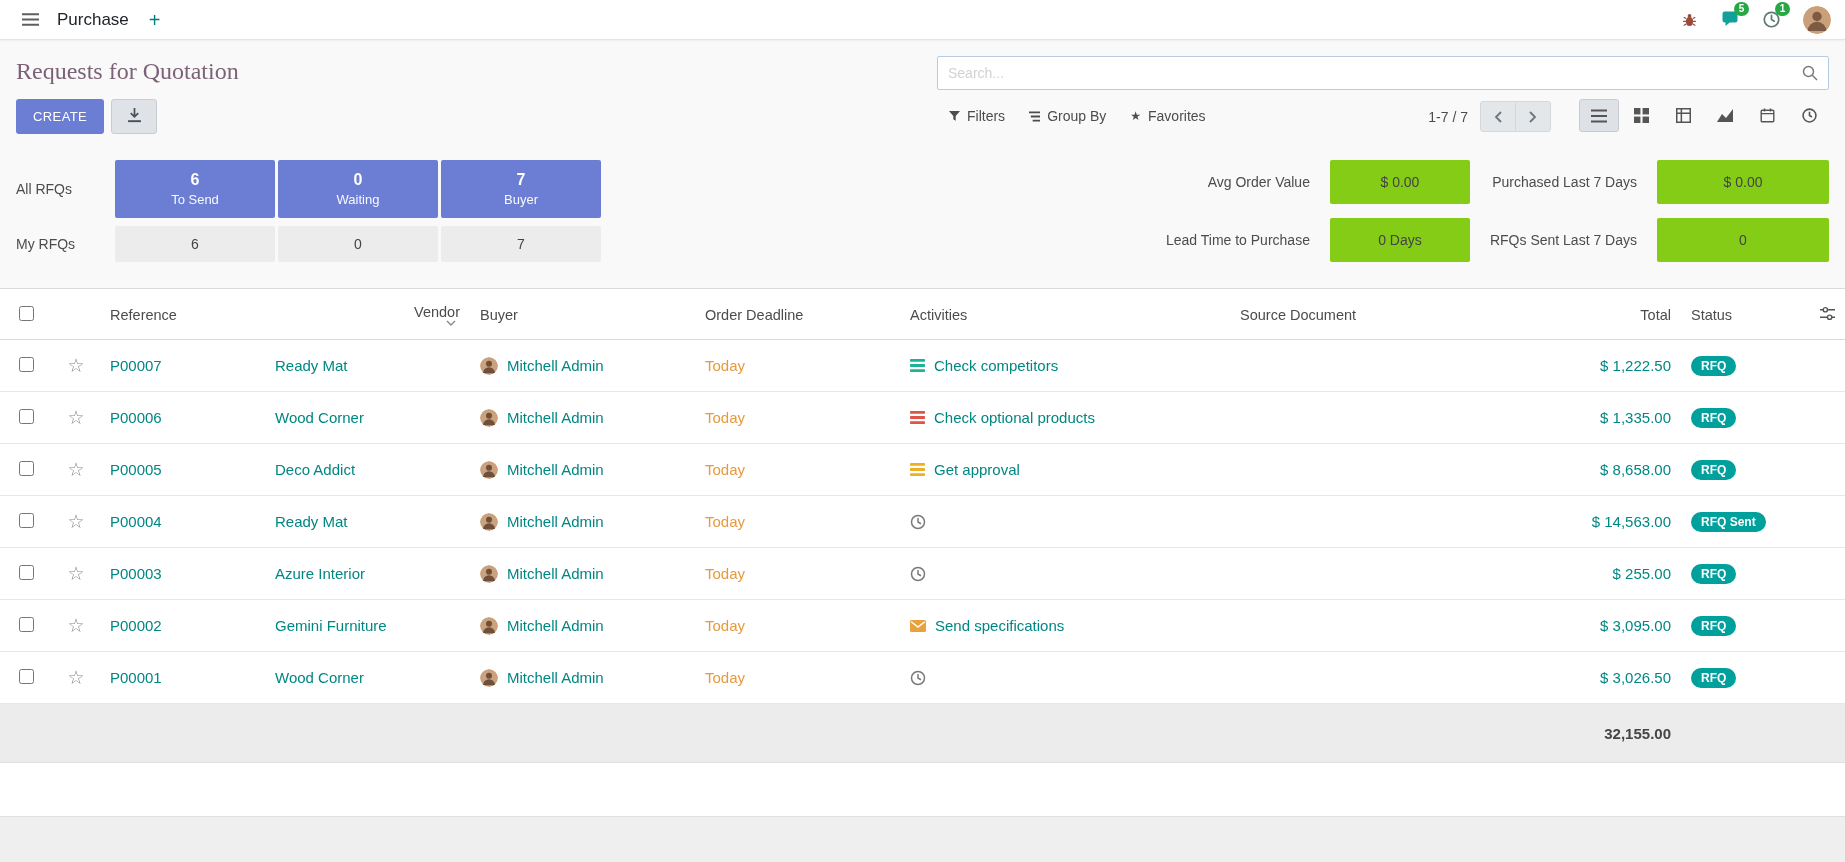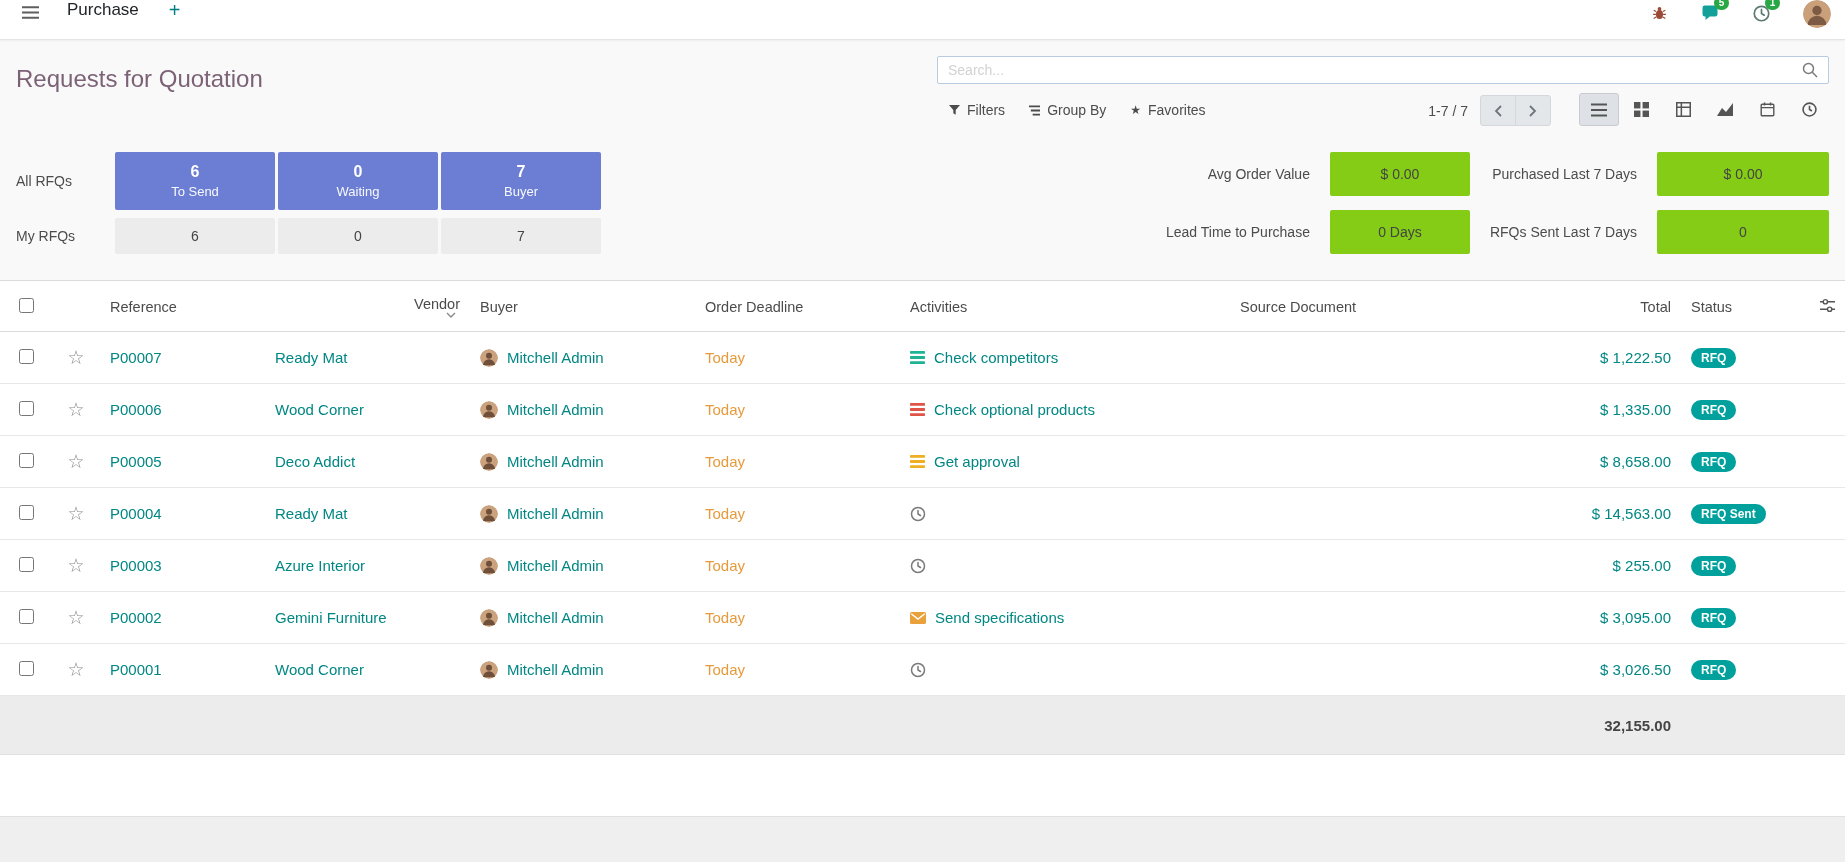--- a/index.html
+++ b/index.html
@@ -8,54 +8,54 @@
     font-family: "Liberation Sans", sans-serif;
     background: #f9f9f9;
     color: #4c4c4c;
     overflow: hidden;
   }
   button { font-family: inherit; border: none; background: none; cursor: pointer; color: inherit; }
   .app { display: flex; flex-direction: column; height: 862px; }
 
   
   .navbar {
-    height: 40px; background: #fff; display: flex; align-items: flex-start;
-    padding: 0 14px; gap: 12px; border-bottom: 1px solid #e4e4e4;
+    height: 40px; background: #fff; display: flex; align-items: center;
+    padding: 0 14px; gap: 2px; border-bottom: 1px solid #e4e4e4;
     box-shadow: 0 1px 2px rgba(0,0,0,.05); position: relative; z-index: 3;
   }
   .nav-burger { padding: 6px 8px; display: flex; color: #5f5f5f; }
   .nav-app { font-size: 17px; color: #212529; padding: 0 8px; cursor: pointer; }
   .nav-plus { font-size: 20px; color: #017e84; padding: 0 10px; line-height: 1; cursor: pointer; }
   .nav-spacer { flex: 1; }
   .nav-icon { position: relative; padding: 5px 11px; display: flex; align-items: center; }
   .nav-badge {
     position: absolute; top: -4px; right: 1px; background: var(--success, #28a745);
     color: #fff; font-size: 10px; font-weight: 700; border-radius: 8px;
     padding: 1px 4px; min-width: 15px; text-align: center; line-height: 12px;
   }
   .nav-avatar { margin-left: 10px; display: flex; }
   .nav-avatar svg { border-radius: 50%; display: block; }
 
   
   .control-panel { display: flex; padding: 16px 16px 8px; gap: 24px; align-items: flex-start; }
   .cp-left { flex: 1; min-width: 0; }
-  .page-title { font-size: 24px; font-weight: 400; color: var(--title, #7c6276); margin: 9px 0 14px; }
+  .page-title { font-size: 24px; font-weight: 400; color: var(--title, #7c6276); margin: 2px 0 14px; font-family: Liberation Serif, serif; }
   .cp-buttons { display: flex; gap: 7px; }
   .btn-create {
     background: var(--primary, #6b7ed3); color: #fff; font-size: 13px; font-weight: 500;
     letter-spacing: .4px; padding: 10px 17px; border-radius: 3px;
   }
   .btn-export {
     background: #dfe3e8; border: 1px solid #c9cdd2; border-radius: 3px;
     width: 46px; display: flex; align-items: center; justify-content: center;
   }
   .cp-right { width: 892px; flex: none; }
   .search-box {
     display: flex; align-items: center; border: 1px solid #b9cbe0; background: #fff;
-    border-radius: 2px; height: 28px; padding: 12px 10px;
+    border-radius: 2px; height: 34px; padding: 12px 10px;
   }
   .search-input { flex: 1; border: none; outline: none; font-size: 14px; color: #333; background: transparent; }
   .search-input::placeholder { color: #d2d2d2; }
   .cp-row2 { display: flex; align-items: flex-end; margin-top: 9px; }
   .cp-filter-btn { display: flex; align-items: center; gap: 7px; color: #4c4c4c; font-size: 14px; padding: 8px 12px; }
   .fav-star-glyph { font-size: 12px; line-height: 1; }
   .pager { margin-left: auto; display: flex; align-items: center; gap: 12px; }
   .pager-text { font-size: 14px; color: #4c4c4c; }
   .pager-btns { display: flex; }
   .pager-btn {
@@ -162,20 +162,31 @@
         <circle cx="12" cy="12" r="12" fill="#c9a07a"></circle>
         <circle cx="12" cy="9" r="4" fill="#7d5a44"></circle>
         <path d="M4 21.5a8 8 0 0116 0z" fill="#7d5a44"></path>
       </svg>
     </span>
   </nav>
 
   <div class="control-panel">
     <div class="cp-left">
       <h1 class="page-title">Requests for Quotation</h1>
+      <div class="cp-buttons">
+        <button class="btn-create">CREATE</button>
+        <button class="btn-export">
+          <span>
+            <svg width="15" height="15" viewBox="0 0 14 14">
+              <path d="M7 0v8M3.5 4.8L7 8.3l3.5-3.5" stroke="#495057" stroke-width="1.6" fill="none"></path>
+              <path d="M1 12.3h12" stroke="#495057" stroke-width="1.8"></path>
+            </svg>
+          </span>
+        </button>
+      </div>
     </div>
 
     <div class="cp-right">
       <div class="search-box">
         <input class="search-input" type="text" placeholder="Search..." style="">
         <span style="display:flex;">
           <svg width="16" height="16" viewBox="0 0 16 16">
             <circle cx="6.5" cy="6.5" r="5" fill="none" stroke="#7a7a7a" stroke-width="1.5"></circle>
             <path d="M10.3 10.3L15 15" stroke="#7a7a7a" stroke-width="1.5"></path>
           </svg>

